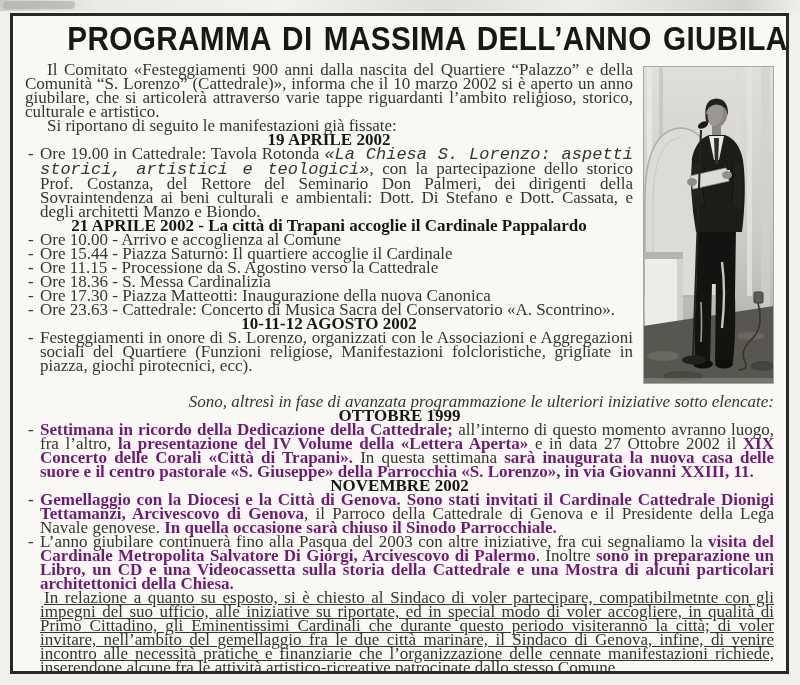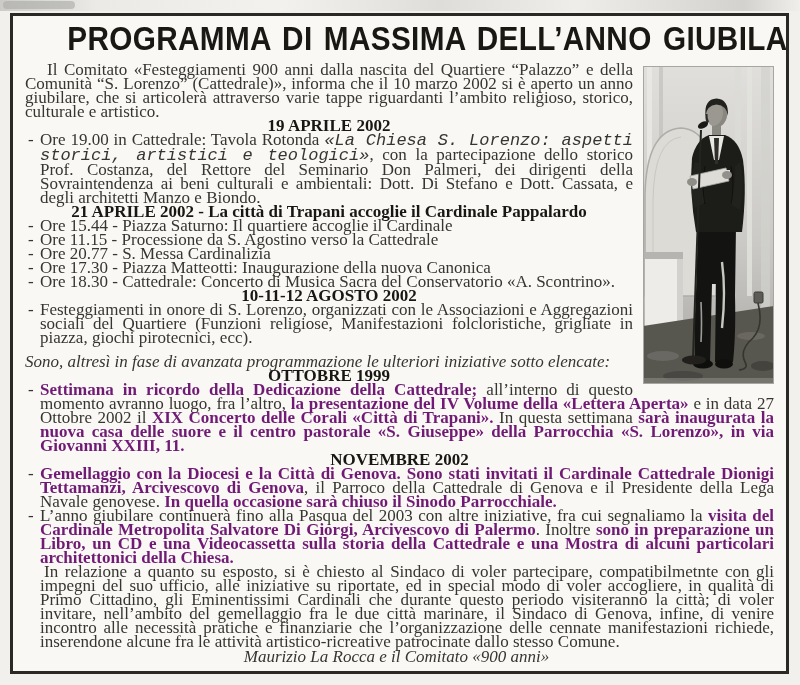--- a/index.html
+++ b/index.html
@@ -51,22 +51,22 @@
     float: right;
     width: 131px; height: 318px;
     margin: 3px 0 8px 10px;
     padding: 0;
     background: #cfceca;
   }
   .heading { font-weight: 700; color: #181712; text-align: center; }
   .para.indent { text-indent: 22px; }
   .item { position: relative; padding-left: 15px; }
   .item::before { content: "-"; position: absolute; left: 3px; top: 0; color: #363530; }
-  .lead { font-style: italic; margin-top: 10px; text-align: left; }
-  .closing { padding-left: 15px; text-indent: 4px; }
+  .lead { font-style: italic; margin-top: 22px; text-align: right; }
+  .closing { padding-left: 15px; text-indent: 4px; text-decoration: underline; }
   .signature { font-style: italic; text-align: center; padding-right: 6px; margin-top: 1px; }
   .b { font-weight: 700; color: #701a75; }
   .i { font-style: italic; font-family: Liberation Mono, monospace; }
 </style>
 </head>
 <body>
 
 <div class="artifact-top"></div>
 <div class="artifact-blob"></div>
 
@@ -124,28 +124,30 @@
         <path d="M62.5 50 Q61 33 73.5 32.5 Q86 33 84.8 50 Q84 39.5 73.5 38.5 Q63.5 39.5 62.5 50 Z" fill="#21211d"></path>
         <path d="M62.5 48 q-.5 6 1.5 9 l2 -1 q-1.8 -4 -1.5 -8 z" fill="#2a2a26"></path>
         <line x1="58" y1="64" x2="50" y2="292" stroke="#232320" stroke-width="2"></line>
         <ellipse cx="60" cy="59" rx="5.5" ry="3.2" fill="#191917" transform="rotate(-28 60 59)"></ellipse>
         <ellipse cx="51" cy="294" rx="12" ry="4.5" fill="#21201d"></ellipse>
         <rect x="0.5" y="0.5" width="130" height="317" fill="none" stroke="#a7a6a2" stroke-width="1"></rect>
       </svg>
     </figure>
 
   <div class="para indent"><span>Il Comitato «Festeggiamenti 900 anni dalla nascita del Quartiere “Palazzo” e della Comunità “S. Lorenzo” (Cattedrale)», informa che il 10 marzo 2002 si è aperto un anno giubilare, che si articolerà attraverso varie tappe riguardanti l’ambito religioso, storico, culturale e artistico.</span></div>
+      <div class="para indent"><span>Si riportano di seguito le manifestazioni già fissate:</span></div>
       <div class="heading">19 APRILE 2002</div>
       <div class="item"><span>Ore 19.00 in Cattedrale: Tavola Rotonda </span><span class="i">«La Chiesa S. Lorenzo: aspetti storici, artistici e teologici»</span><span>, con la partecipazione dello storico Prof. Costanza, del Rettore del Seminario Don Palmeri, dei dirigenti della Sovraintendenza ai beni culturali e ambientali: Dott. Di Stefano e Dott. Cassata, e degli architetti Manzo e Biondo.</span></div>
       <div class="heading">21 APRILE 2002 - La città di Trapani accoglie il Cardinale Pappalardo</div>
+      <div class="item"><span>Ore 10.00 - Arrivo e accoglienza al Comune</span></div>
       <div class="item"><span>Ore 15.44 - Piazza Saturno: Il quartiere accoglie il Cardinale</span></div>
       <div class="item"><span>Ore 11.15 - Processione da S. Agostino verso la Cattedrale</span></div>
-      <div class="item"><span>Ore 20.77 - S. Messa Cardinalizia</span></div>
+      <div class="item"><span>Ore 18.36 - S. Messa Cardinalizia</span></div>
       <div class="item"><span>Ore 17.30 - Piazza Matteotti: Inaugurazione della nuova Canonica</span></div>
-      <div class="item"><span>Ore 18.30 - Cattedrale: Concerto di Musica Sacra del Conservatorio «A. Scontrino».</span></div>
+      <div class="item"><span>Ore 23.63 - Cattedrale: Concerto di Musica Sacra del Conservatorio «A. Scontrino».</span></div>
       <div class="heading">10-11-12 AGOSTO 2002</div>
       <div class="item"><span>Festeggiamenti in onore di S. Lorenzo, organizzati con le Associazioni e Aggregazioni sociali del Quartiere (Funzioni religiose, Manifestazioni folcloristiche, grigliate in piazza, giochi pirotecnici, ecc).</span></div>
       <div class="lead"><span>Sono, altresì in fase di avanzata programmazione le ulteriori iniziative sotto elencate:</span></div>
       <div class="heading">OTTOBRE 1999</div>
       <div class="item"><span class="b">Settimana in ricordo della Dedicazione della Cattedrale;</span><span> all’interno di questo momento avranno luogo, fra l’altro, </span><span class="b">la presentazione del IV Volume della «Lettera Aperta»</span><span> e in data 27 Ottobre 2002 il </span><span class="b">XIX Concerto delle Corali «Città di Trapani».</span><span> In questa settimana </span><span class="b">sarà inaugurata la nuova casa delle suore e il centro pastorale «S. Giuseppe» della Parrocchia «S. Lorenzo», in via Giovanni XXIII, 11.</span></div>
       <div class="heading">NOVEMBRE 2002</div>
       <div class="item"><span class="b">Gemellaggio con la Diocesi e la Città di Genova. Sono stati invitati il Cardinale Cattedrale Dionigi Tettamanzi, Arcivescovo di Genova</span><span>, il Parroco della Cattedrale di Genova e il Presidente della Lega Navale genovese. </span><span class="b">In quella occasione sarà chiuso il Sinodo Parrocchiale.</span></div>
       <div class="item"><span>L’anno giubilare continuerà fino alla Pasqua del 2003 con altre iniziative, fra cui segnaliamo la </span><span class="b">visita del Cardinale Metropolita Salvatore Di Giorgi, Arcivescovo di Palermo</span><span>. Inoltre </span><span class="b">sono in preparazione un Libro, un CD e una Videocassetta sulla storia della Cattedrale e una Mostra di alcuni particolari architettonici della Chiesa.</span></div>
       <div class="para closing"><span>In relazione a quanto su esposto, si è chiesto al Sindaco di voler partecipare, compatibilmetnte con gli impegni del suo ufficio, alle iniziative su riportate, ed in special modo di voler accogliere, in qualità di Primo Cittadino, gli Eminentissimi Cardinali che durante questo periodo visiteranno la città; di voler invitare, nell’ambito del gemellaggio fra le due città marinare, il Sindaco di Genova, infine, di venire incontro alle necessità pratiche e finanziarie che l’organizzazione delle cennate manifestazioni richiede, inserendone alcune fra le attività artistico-ricreative patrocinate dallo stesso Comune.</span></div>
       <div class="signature"><span>Maurizio La Rocca e il Comitato «900 anni»</span></div>

